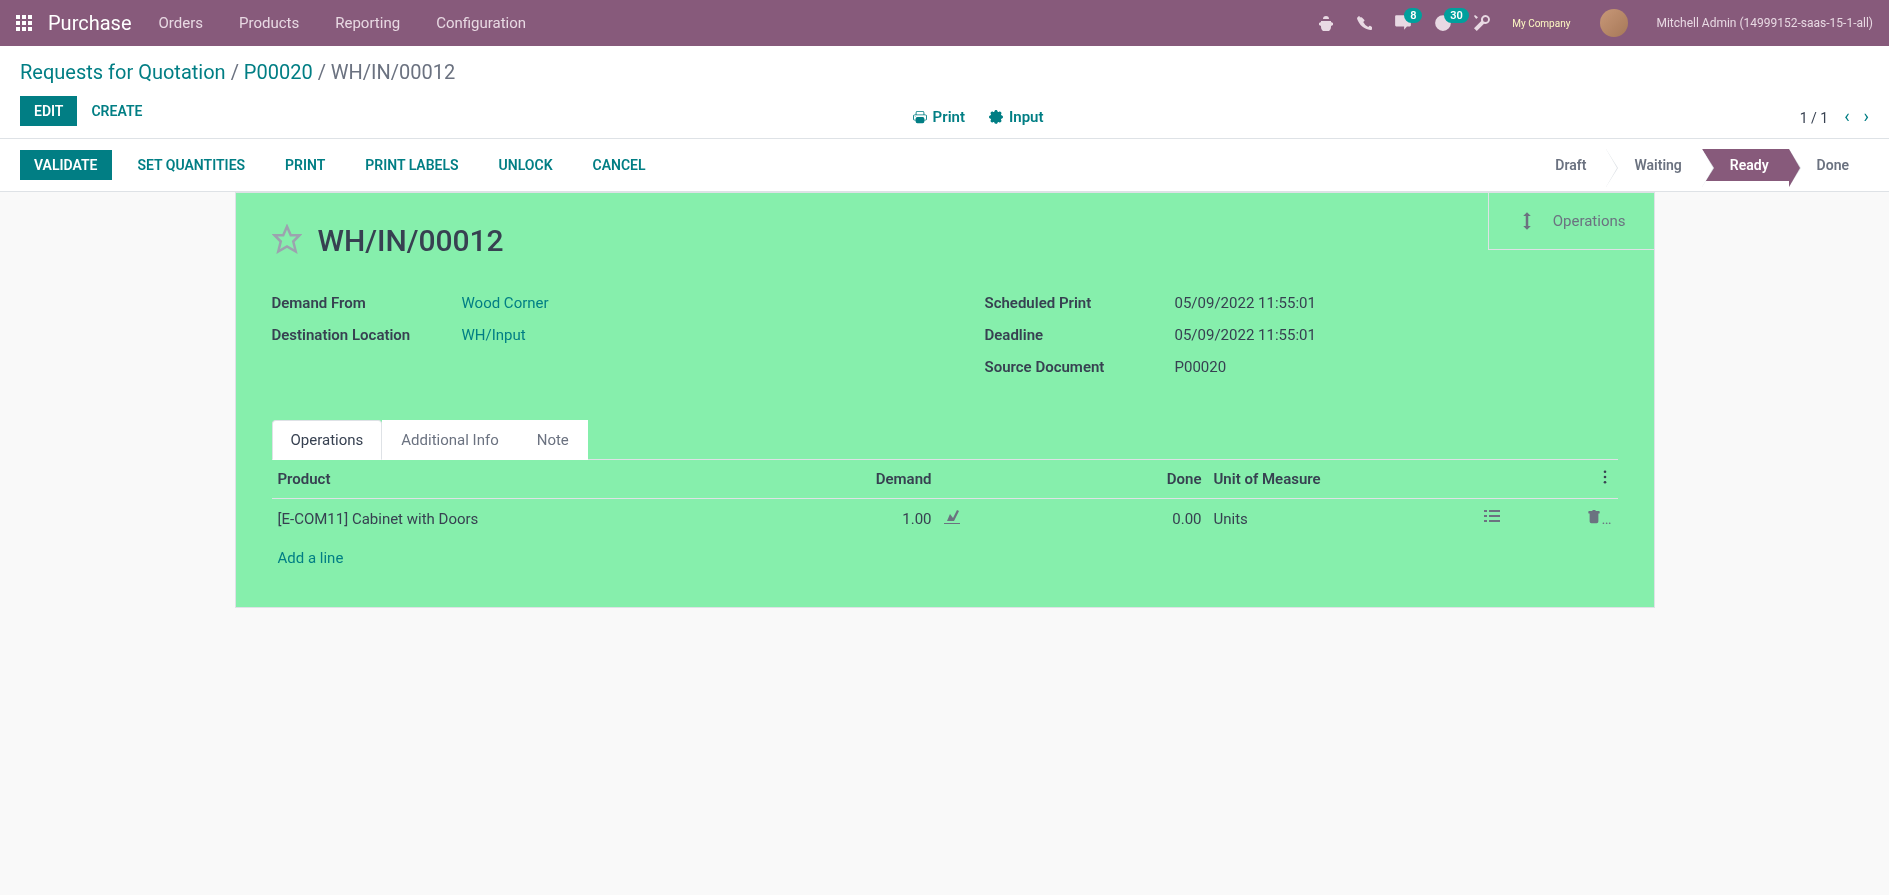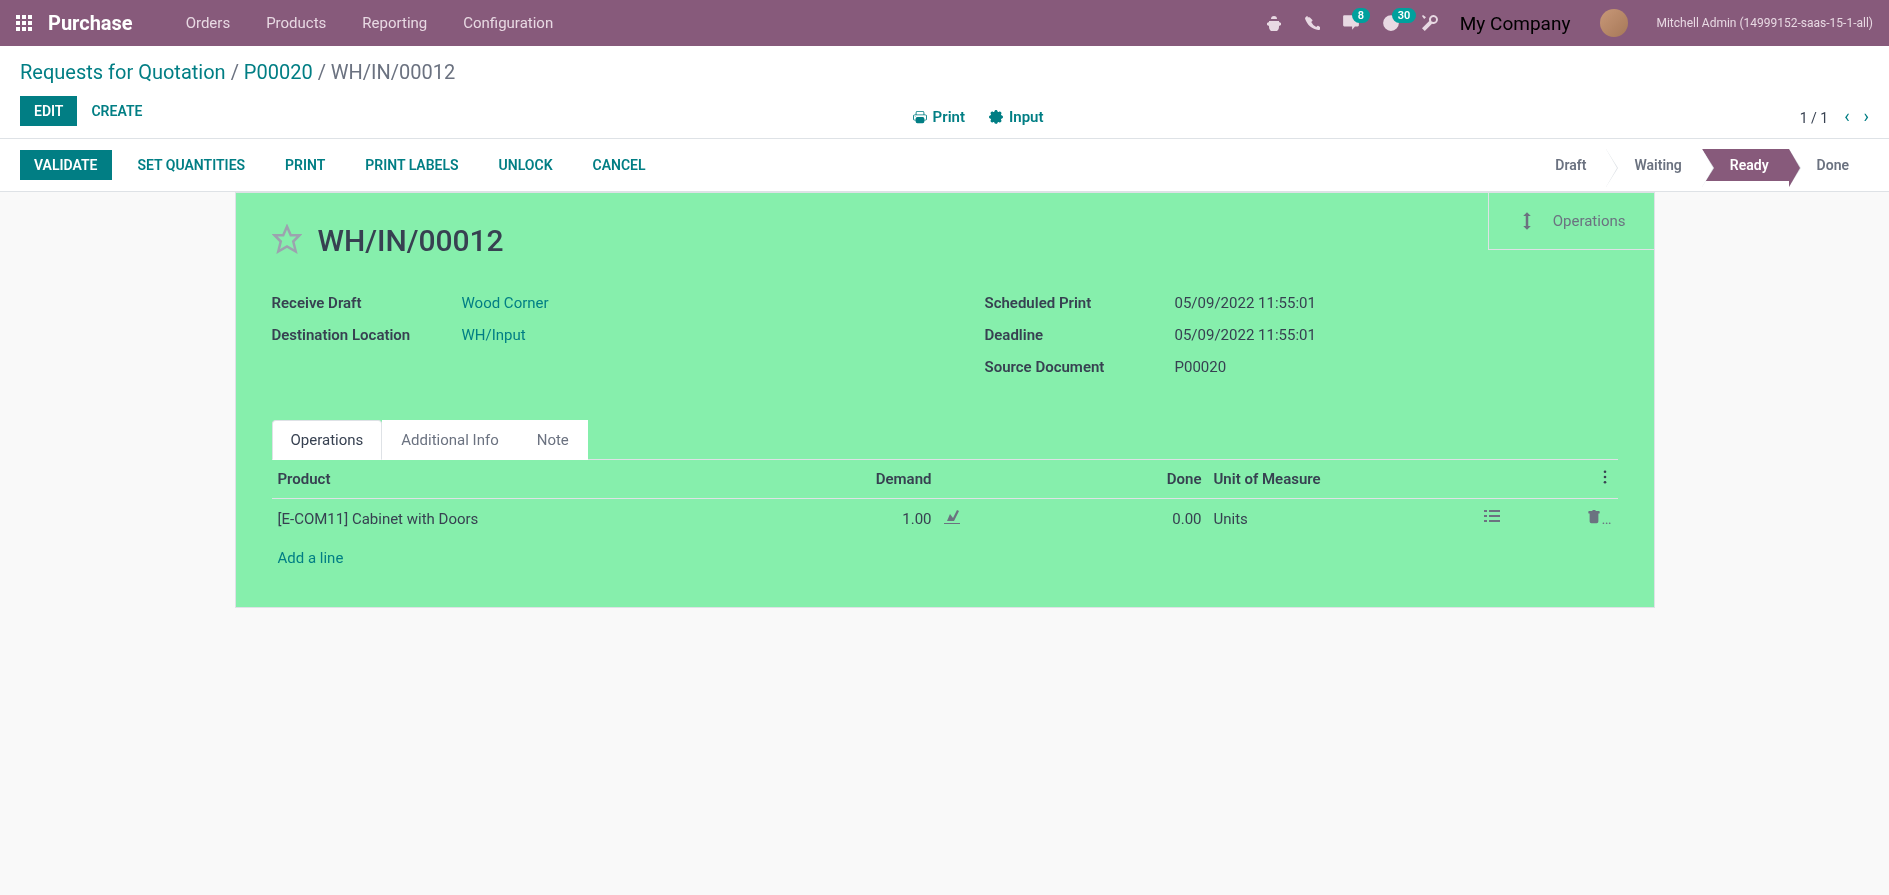--- a/index.html
+++ b/index.html
@@ -1,26 +1,26 @@
 <!DOCTYPE html>
 <html><head>
 <meta charset="utf-8">
 <style>
 *{box-sizing:border-box;margin:0;padding:0;font-family:-apple-system,BlinkMacSystemFont,"Segoe UI",Roboto,"Helvetica Neue",Arial,sans-serif}
 body{background:#f9f9f9;color:#374151}
 .topnav{background:#875a7b;height:46px;display:flex;align-items:center;padding:0 16px;color:#fff}
 .app-icon{width:16px;height:16px;margin-right:16px;display:grid;grid-template-columns:repeat(3,4px);grid-template-rows:repeat(3,4px);gap:2px}
 .app-icon span{background:#fff;width:4px;height:4px}
-.app-name{font-size:20px;font-weight:700;margin-right:53px}
+.app-name{font-size:20px;font-weight:400;margin-right:27px}
 .nav-items{display:flex;gap:36px;flex:1}
 .nav-items a{color:#e8d9e3;font-size:15px;text-decoration:none;cursor:pointer}
 .nav-right{display:flex;align-items:center;gap:22px}
 .nav-icon{color:#e8d9e3;cursor:pointer;position:relative;display:flex;align-items:center}
 .badge{background:#00a09d;color:#fff;border-radius:10px;padding:1px 6px;font-size:11px;font-weight:600;position:absolute;top:-6px;left:10px}
-.company{color:#000000;font-size:19px}
+.company{color:#fef9c3;font-size:10px}
 .avatar{width:28px;height:28px;border-radius:50%;background:linear-gradient(135deg,#c89878,#a67858);margin-left:8px}
 .username{color:#e8d9e3;font-size:12px;margin-left:6px}
 .breadcrumb-bar{background:#fff;padding:14px 20px 0;display:flex;align-items:center}
 .breadcrumb{font-size:20px;color:#6b7280}
 .breadcrumb .bc-link{color:#017e84;cursor:pointer}
 .actions-bar{background:#fff;padding:12px 20px;display:flex;align-items:flex-end;border-bottom:1px solid #dee2e6}
 .btn-primary{background:#017e84;color:#fff;border:none;padding:7px 14px;font-size:14px;font-weight:600;cursor:pointer;text-transform:uppercase}
 .btn-secondary{color:#017e84;background:none;border:none;padding:7px 14px;font-size:14px;font-weight:600;cursor:pointer;text-transform:uppercase}
 .actions-center{flex:1;display:flex;justify-content:center;gap:24px}
 .action-link{color:#017e84;font-size:15px;font-weight:600;cursor:pointer;display:flex;align-items:center;gap:6px}
@@ -179,21 +179,21 @@
   <div class="sheet-body">
     <div class="title-row">
       <span class="star-icon"><svg width="30" height="30" viewBox="0 0 24 24" fill="none" stroke="currentColor" stroke-width="2">
               <polygon points="12,2 15,9 22,9 17,14 19,22 12,18 5,22 7,14 2,9 9,9"></polygon>
             </svg></span>
       <h1 class="doc-title">WH/IN/00012</h1>
     </div>
     <div class="fields">
       <div class="field-col">
         <div class="field-row">
-          <div class="field-label">Receive Draft</div>
+          <div class="field-label">Demand From</div>
           <div class="field-value link">Wood Corner</div>
         </div>
         <div class="field-row">
           <div class="field-label">Destination Location</div>
           <div class="field-value link">WH/Input</div>
         </div>
       </div>
       <div class="field-col">
         <div class="field-row">
           <div class="field-label">Scheduled Print</div>

